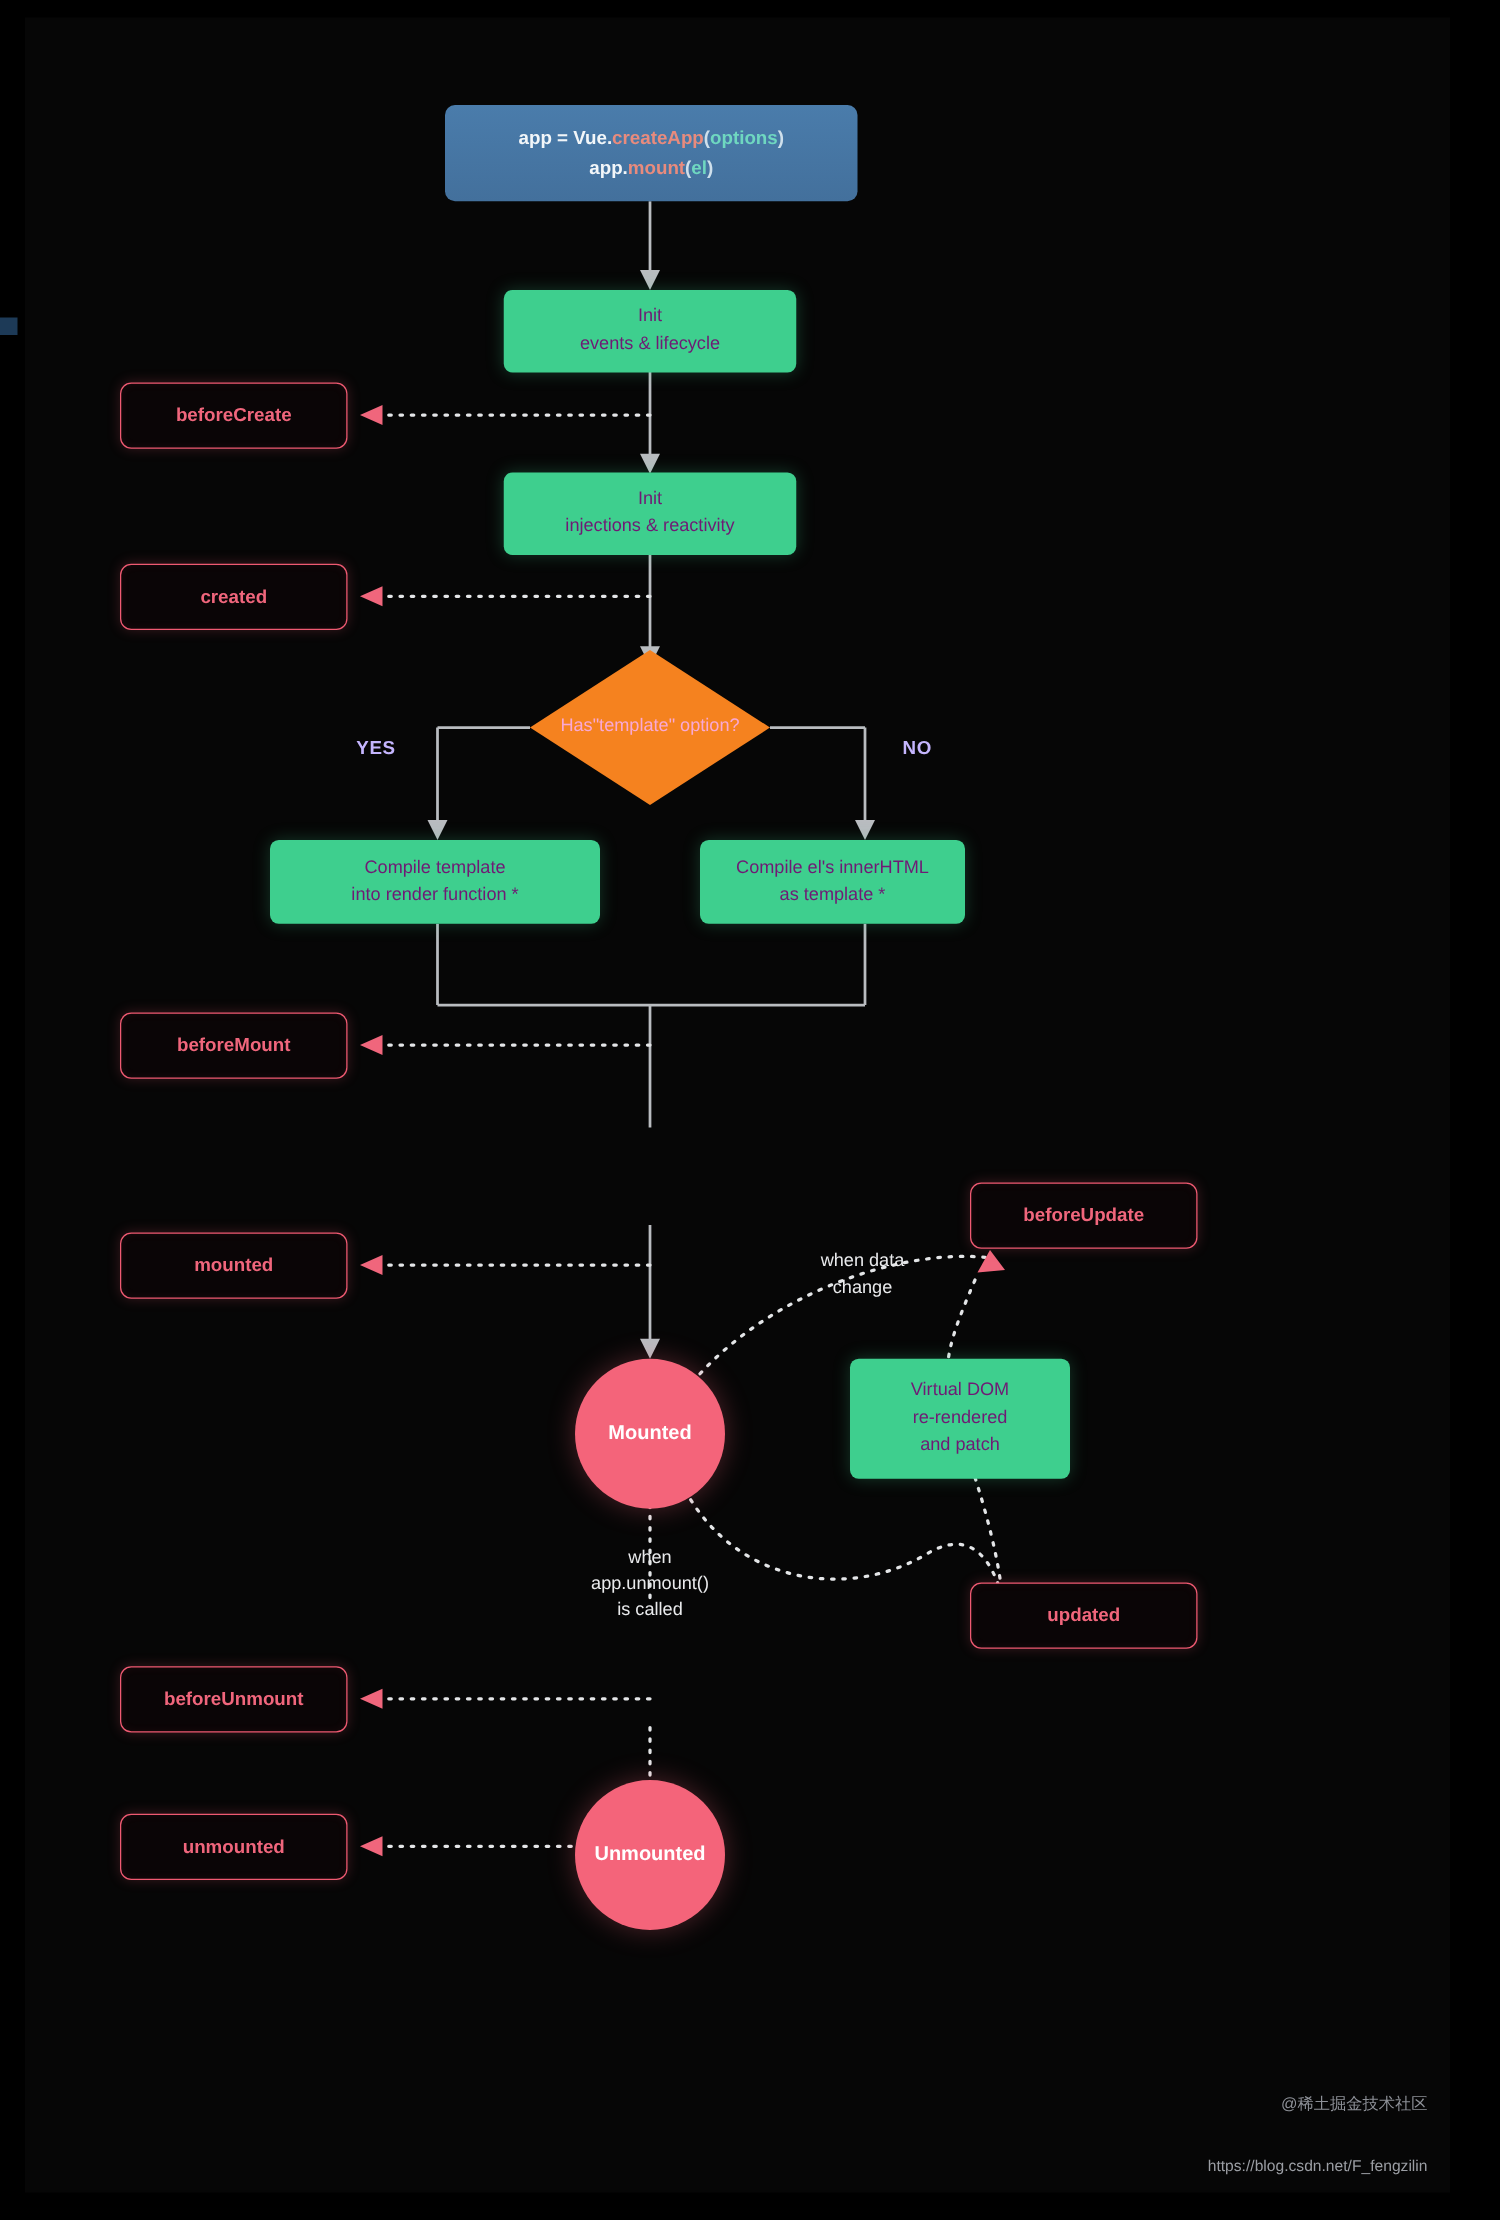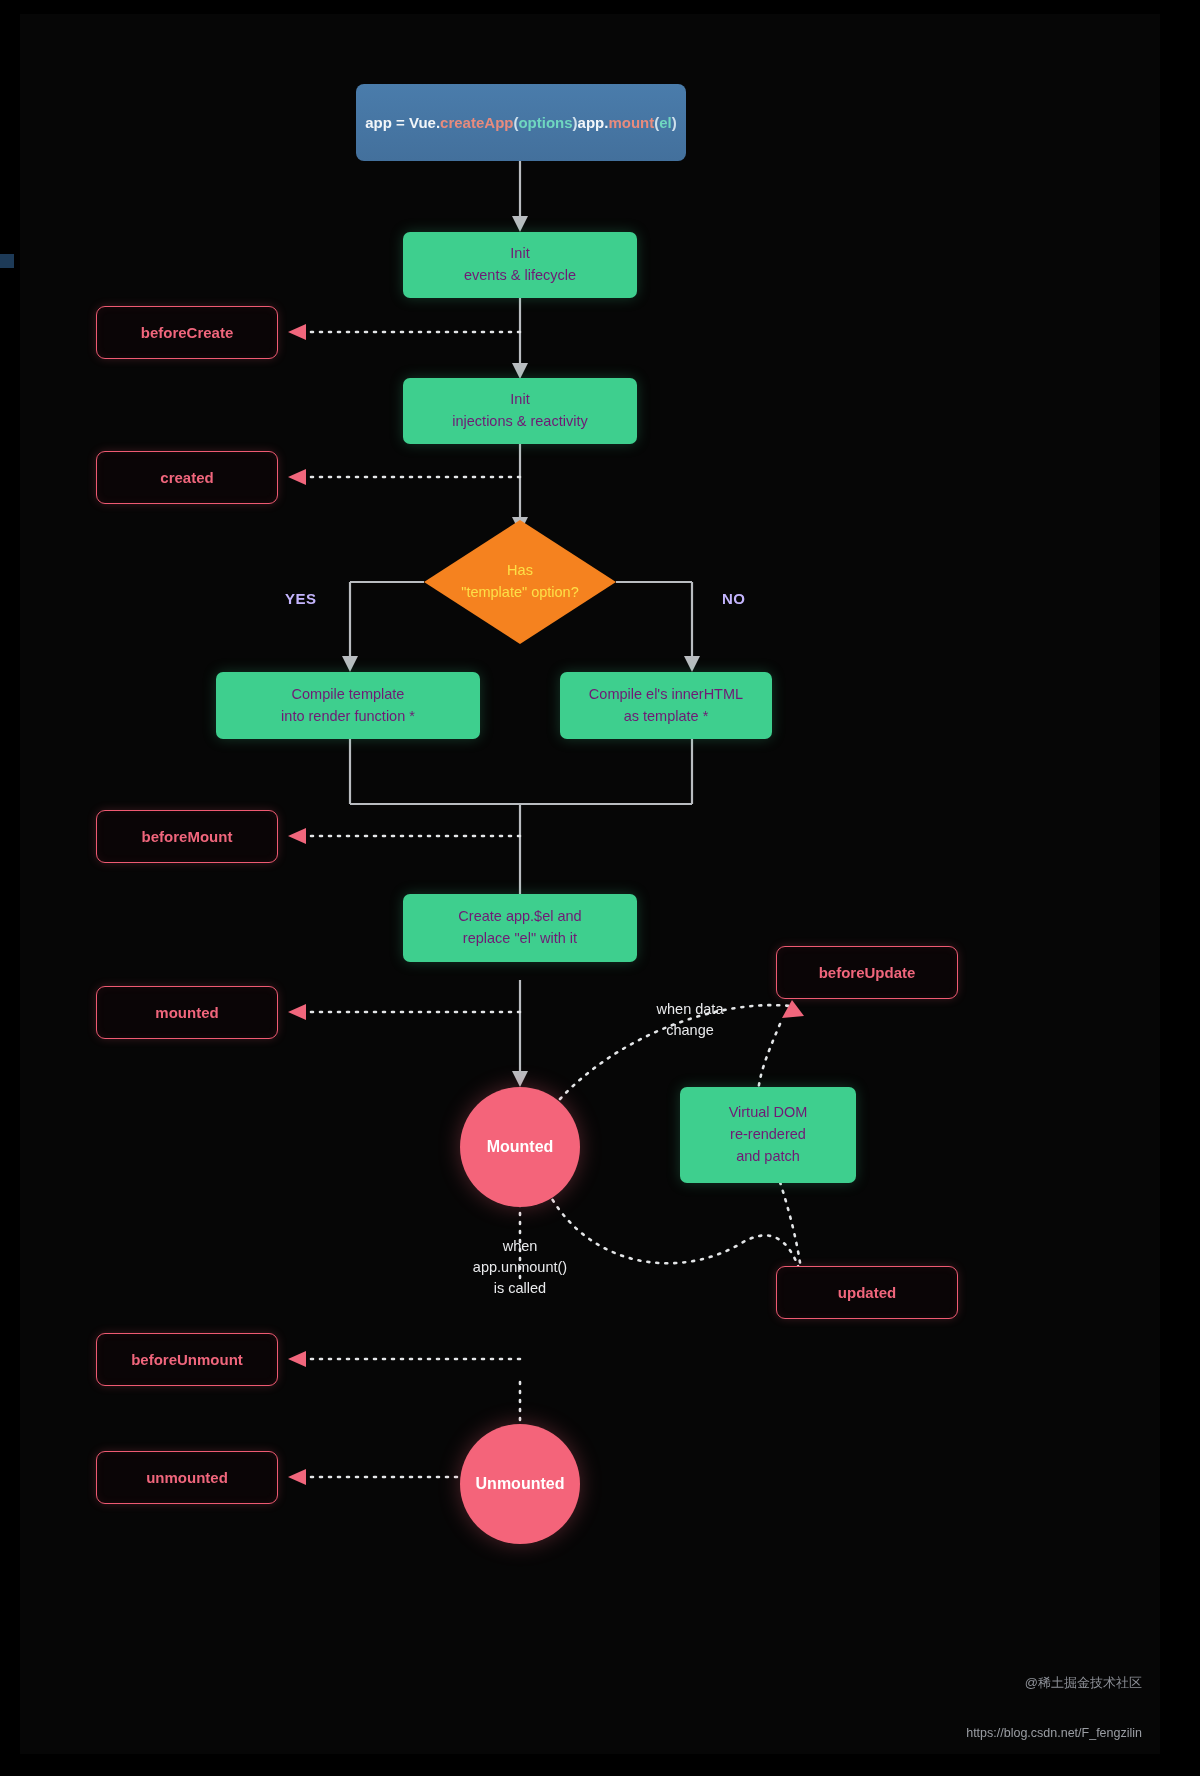--- a/index.html
+++ b/index.html
@@ -18,21 +18,21 @@
     background:#060606;
   }
   .node{position:absolute;box-sizing:border-box;display:flex;align-items:center;justify-content:center;text-align:center;}
 
   
   .blue-box{
     background:linear-gradient(180deg,#4a7cab 0%,#43709c 100%);
     border-radius:8px;
     color:#ffffff;font-weight:bold;font-size:15px;line-height:1.55;
     padding:10px 14px;
-    flex-direction:row;
+    flex-direction:column;
   }
   .blue-box .ln{white-space:nowrap;}
   .tok-plain{color:#f2f6f9;}
   .tok-fn{color:#e88b7d;}
   .tok-arg{color:#6fd7c0;}
   .tok-paren{color:#cfe0ec;}
 
   
   .green-box{
     background:#3ecf8e;
@@ -45,22 +45,22 @@
 
   
   .diamond-wrap{position:absolute;}
   .diamond{
     position:absolute;left:0;top:0;width:100%;height:100%;
     background:#f5821f;
     clip-path:polygon(50% 0%,100% 50%,50% 100%,0% 50%);
   }
   .diamond-label{
     position:absolute;left:0;top:0;width:100%;height:100%;
-    display:flex;align-items:center;justify-content:center;flex-direction:column;
-    color:#fde047;font-size:14.5px;line-height:1.5;font-weight:500;
+    display:flex;align-items:center;justify-content:center;flex-direction:row;
+    color:#f9a8d4;font-size:14.5px;line-height:1.5;font-weight:500;
   }
   .diamond-label .ln{white-space:nowrap;}
 
   
   .hook-box{
     background:#0a0506;
     border:1.6px solid #ef5a72;
     border-radius:9px;
     color:#f0667c;font-size:15px;font-weight:bold;
     box-shadow:0 0 10px rgba(239,90,114,0.22), inset 0 0 8px rgba(239,90,114,0.07);
@@ -210,24 +210,20 @@
 
     <div class="node green-box" style="left:540px;top:658px;width:212px;height:67px;">
       <div class="ln">Compile el's innerHTML</div>
       <div class="ln">as template *</div>
     </div>
 
     <div class="node hook-box" style="left:76px;top:796px;width:182px;height:53px;">
       <span>beforeMount</span>
     </div>
 
-    <div class="node green-box" style="left:383px;top:880px;width:234px;height:68px;">
-      <div class="ln">Create app.$el and</div>
-      <div class="ln">replace "el" with it</div>
-    </div>
 
     <div class="node hook-box" style="left:76px;top:972px;width:182px;height:53px;">
       <span>mounted</span>
     </div>
 
     <div class="node hook-box" style="left:756px;top:932px;width:182px;height:53px;">
       <span>beforeUpdate</span>
     </div>
 
     <div class="node circle" style="left:440px;top:1073px;width:120px;height:120px;">

